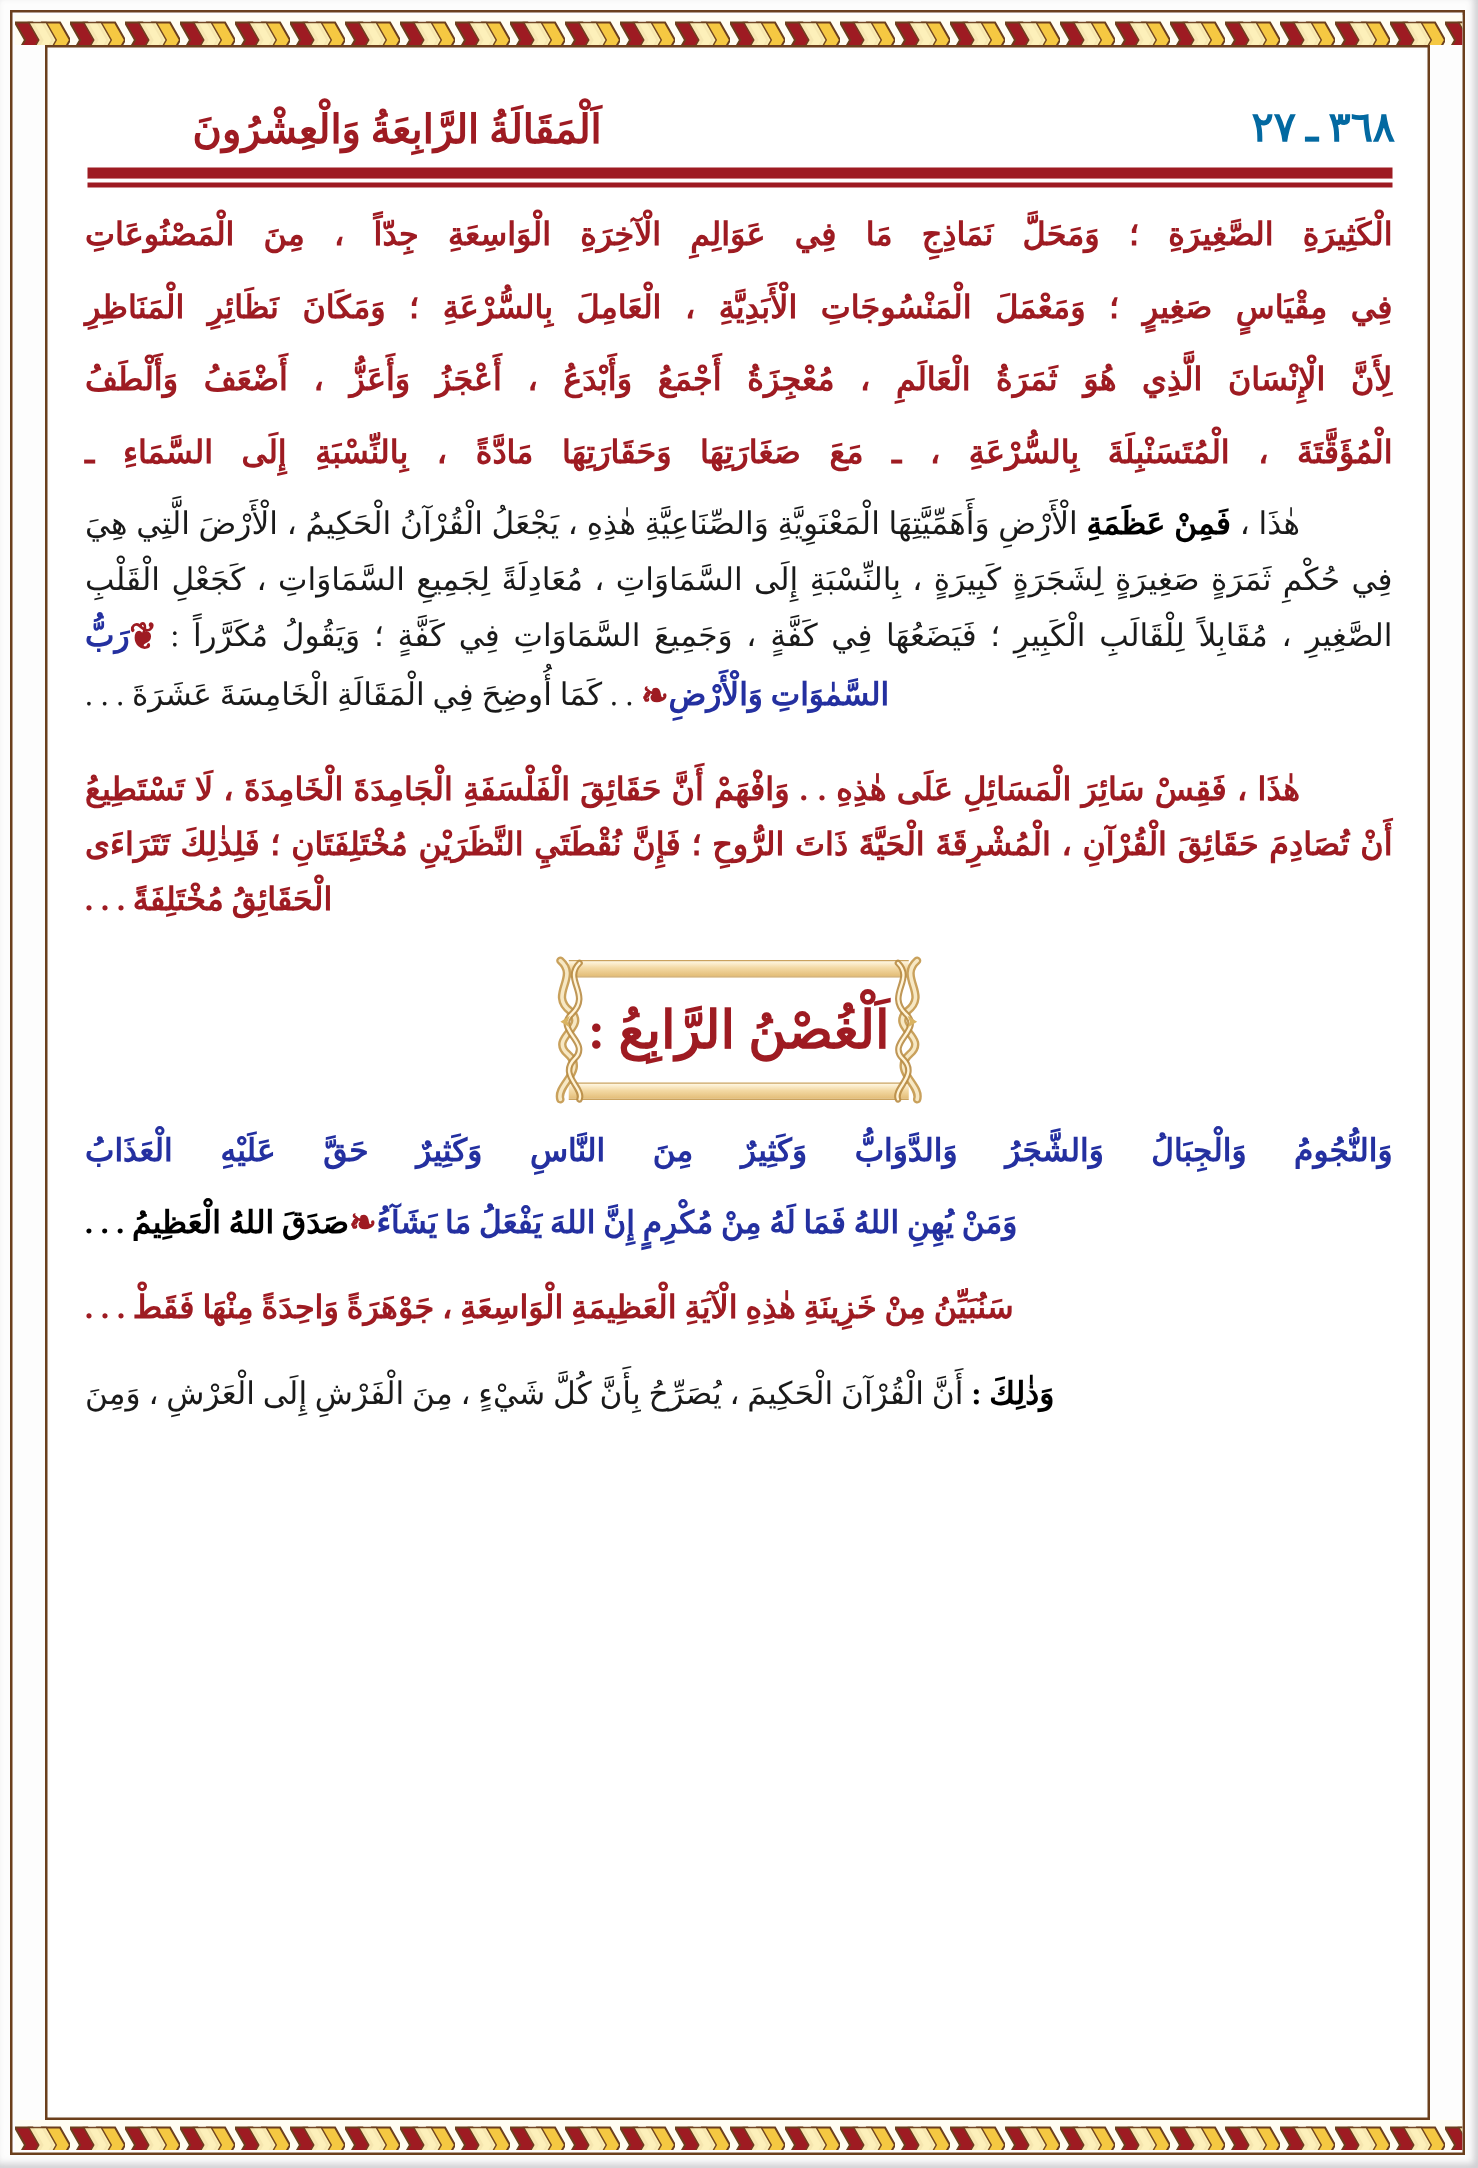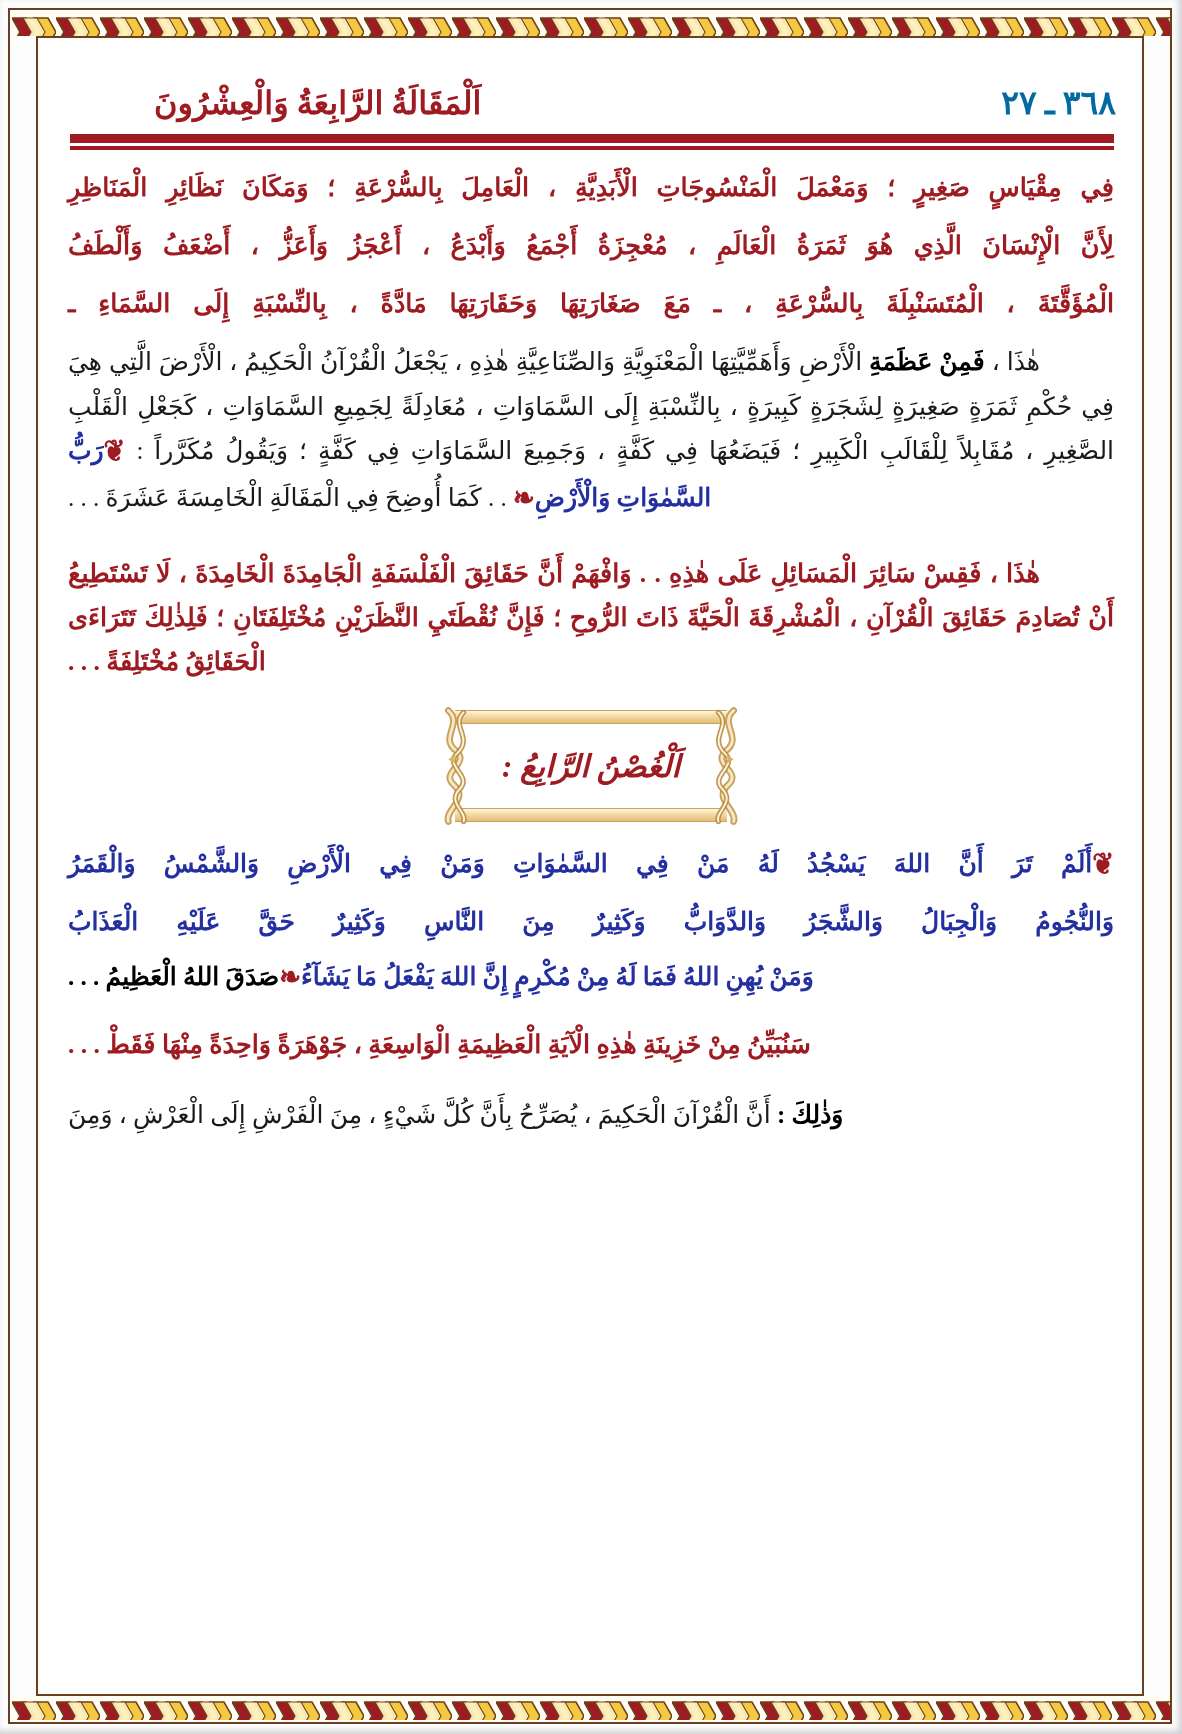--- a/index.html
+++ b/index.html
@@ -133,23 +133,22 @@
   .cart-bar.top{top:4px;}
   .cart-bar.bot{bottom:4px;}
   .cart-side{
     position:absolute;top:0;bottom:0;width:44px;
     overflow:visible;
   }
   .cart-side.right{right:-8px;}
   .cart-side.left{left:-8px;}
   .cart-text{
     position:relative;z-index:3;
-    font-size:31px;color:#9e1b22;font-weight:bold;
+    font-size:42px;color:#9e1b22;font-weight:bold;
     letter-spacing:.5px;
-    font-style:italic;
   }
 
   
   p.verse{
     margin:0 0 12px 0;
     font-size:25px;
     line-height:1.75;
     color:#2430a0;
     font-weight:bold;
     text-align:justify;
@@ -211,20 +210,21 @@
 
     <div class="rule-wrap">
       <div class="l1"></div>
         <div class="l2"></div>
         <div class="l3"></div>
     </div>
 
     <div class="body">
 
       <div>
+        <p class="para">الْكَثِيرَةِ الصَّغِيرَةِ ؛ وَمَحَلَّ نَمَاذِجِ مَا فِي عَوَالِمِ الْآخِرَةِ الْوَاسِعَةِ جِدّاً ، مِنَ الْمَصْنُوعَاتِ</p>
         <p class="para">فِي مِقْيَاسٍ صَغِيرٍ ؛ وَمَعْمَلَ الْمَنْسُوجَاتِ الْأَبَدِيَّةِ ، الْعَامِلَ بِالسُّرْعَةِ ؛ وَمَكَانَ نَظَائِرِ الْمَنَاظِرِ</p>
         <p class="para">لِأَنَّ الْإِنْسَانَ الَّذِي هُوَ ثَمَرَةُ الْعَالَمِ ، مُعْجِزَةُ أَجْمَعُ وَأَبْدَعُ ، أَعْجَزُ وَأَعَزُّ ، أَضْعَفُ وَأَلْطَفُ</p>
         <p class="para">الْمُؤَقَّتَةَ ، الْمُتَسَنْبِلَةَ بِالسُّرْعَةِ ، ـ مَعَ صَغَارَتِهَا وَحَقَارَتِهَا مَادَّةً ، بِالنِّسْبَةِ إِلَى السَّمَاءِ ـ</p>
       </div>
 
       <p class="para black last-left" style="margin-bottom:30px"><span class="indent"></span><span id="p2seg"><span class="blk">هٰذَا ، </span><span class="red">فَمِنْ عَظَمَةِ </span><span class="blk">الْأَرْضِ وَأَهَمِّيَّتِهَا الْمَعْنَوِيَّةِ وَالصِّنَاعِيَّةِ هٰذِهِ ، يَجْعَلُ الْقُرْآنُ الْحَكِيمُ ، الْأَرْضَ الَّتِي هِيَ فِي حُكْمِ ثَمَرَةٍ صَغِيرَةٍ لِشَجَرَةٍ كَبِيرَةٍ ، بِالنِّسْبَةِ إِلَى السَّمَاوَاتِ ، مُعَادِلَةً لِجَمِيعِ السَّمَاوَاتِ ، كَجَعْلِ الْقَلْبِ الصَّغِيرِ ، مُقَابِلاً لِلْقَالَبِ الْكَبِيرِ ؛ فَيَضَعُهَا فِي كَفَّةٍ ، وَجَمِيعَ السَّمَاوَاتِ فِي كَفَّةٍ ؛ وَيَقُولُ مُكَرَّراً : </span><span class="red qmark">❦</span><span class="blue">رَبُّ السَّمٰوَاتِ وَالْأَرْضِ</span><span class="red qmark">❧</span><span class="blk"> . . كَمَا أُوضِحَ فِي الْمَقَالَةِ الْخَامِسَةَ عَشَرَةَ . . .</span></span></p>
 
       <p class="para last-left" style="margin-bottom:8px"><span class="indent"></span><span>هٰذَا ، فَقِسْ سَائِرَ الْمَسَائِلِ عَلَى هٰذِهِ . . وَافْهَمْ أَنَّ حَقَائِقَ الْفَلْسَفَةِ الْجَامِدَةَ الْخَامِدَةَ ، لَا تَسْتَطِيعُ أَنْ تُصَادِمَ حَقَائِقَ الْقُرْآنِ ، الْمُشْرِقَةَ الْحَيَّةَ ذَاتَ الرُّوحِ ؛ فَإِنَّ نُقْطَتَيِ النَّظَرَيْنِ مُخْتَلِفَتَانِ ؛ فَلِذٰلِكَ تَتَرَاءَى الْحَقَائِقُ مُخْتَلِفَةً . . .</span></p>
 
       <div class="cartouche-wrap">
@@ -248,21 +248,20 @@
               <path d="M14,4 C28,18 4,30 20,46 C36,60 4,70 18,84 C32,98 10,108 14,118" fill="none" stroke="#fff4d8" stroke-width="2" stroke-linecap="round"></path>
               <path d="M22,58 l8,-5 l-8,-5 l2,5 z" fill="#d9b362"></path>
             </g>
           </svg>
 
           <div class="cart-text">اَلْغُصْنُ الرَّابِعُ :</div>
         </div>
       </div>
 
       <div>
-        <p class="verse"><span class="qmark">❦</span><span>أَلَمْ تَرَ أَنَّ اللهَ يَسْجُدُ لَهُ مَنْ فِي السَّمٰوَاتِ وَمَنْ فِي الْأَرْضِ وَالشَّمْسُ وَالْقَمَرُ</span></p>
         <p class="verse">وَالنُّجُومُ وَالْجِبَالُ وَالشَّجَرُ وَالدَّوَابُّ وَكَثِيرٌ مِنَ النَّاسِ وَكَثِيرٌ حَقَّ عَلَيْهِ الْعَذَابُ</p>
         <p class="verse last-left" style="margin-bottom:22px"><span>وَمَنْ يُهِنِ اللهُ فَمَا لَهُ مِنْ مُكْرِمٍ إِنَّ اللهَ يَفْعَلُ مَا يَشَآءُ</span><span class="qmark">❧</span><span class="red">صَدَقَ اللهُ الْعَظِيمُ . . .</span></p>
       </div>
 
       <p class="para last-left" style="margin-bottom:26px"><span class="indent"></span><span>سَنُبَيِّنُ مِنْ خَزِينَةِ هٰذِهِ الْآيَةِ الْعَظِيمَةِ الْوَاسِعَةِ ، جَوْهَرَةً وَاحِدَةً مِنْهَا فَقَطْ . . .</span></p>
 
       <p class="para black last-left"><span class="indent"></span><span id="p5seg"><span class="red">وَذٰلِكَ : </span><span class="blk">أَنَّ الْقُرْآنَ الْحَكِيمَ ، يُصَرِّحُ بِأَنَّ كُلَّ شَيْءٍ ، مِنَ الْفَرْشِ إِلَى الْعَرْشِ ، وَمِنَ</span></span></p>
 
     </div>
   </div>

